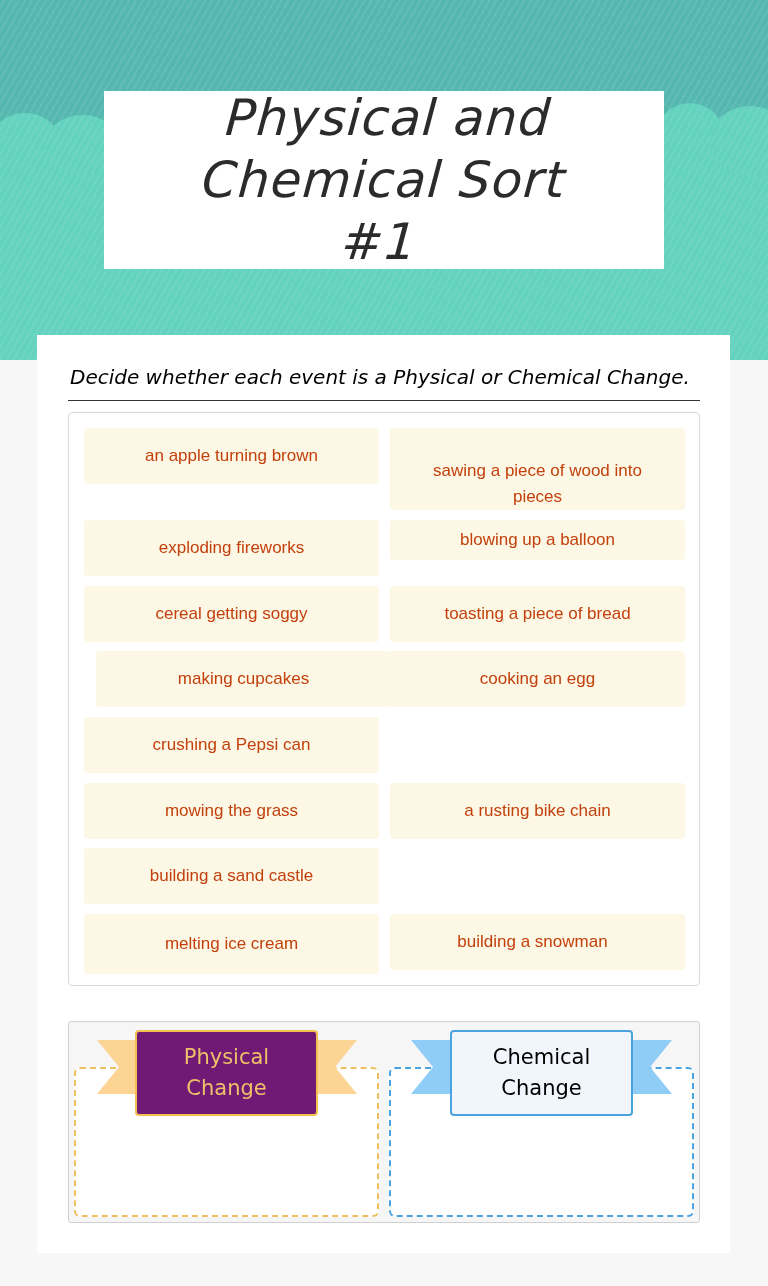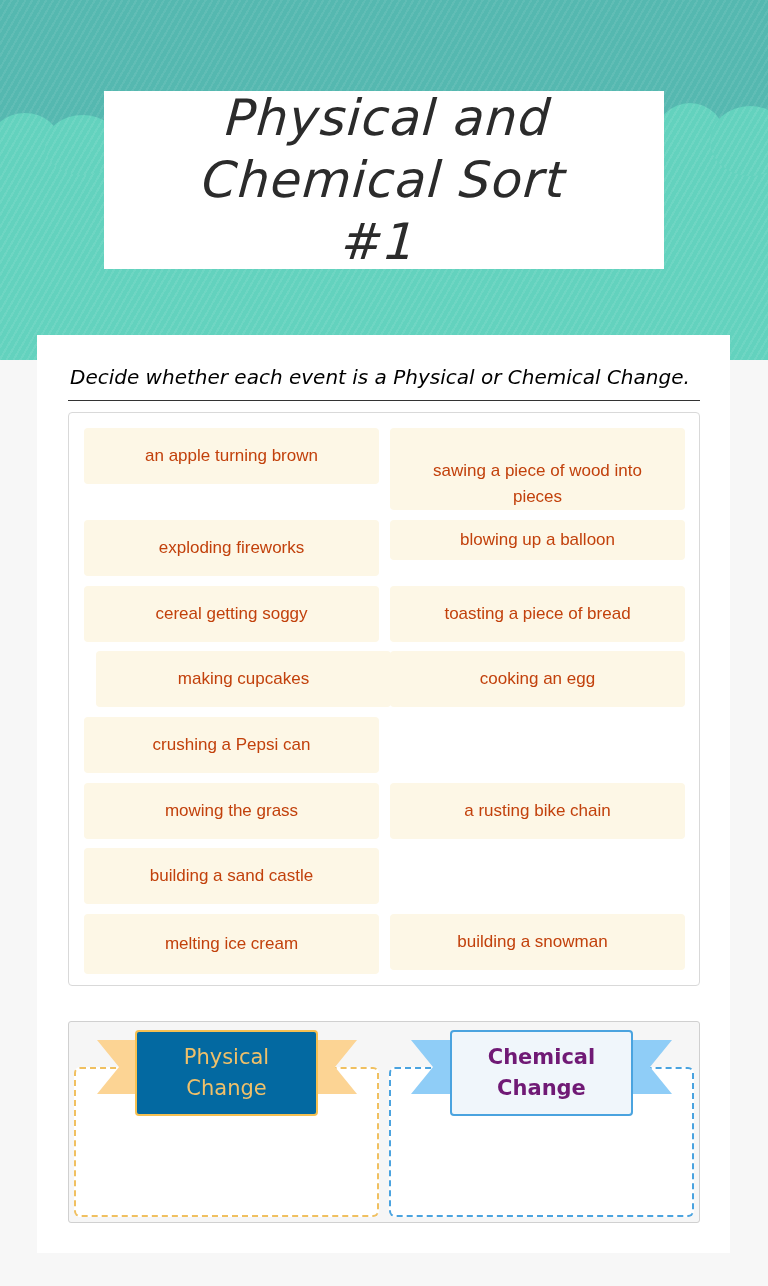--- a/index.html
+++ b/index.html
@@ -88,22 +88,22 @@
     position: absolute; top: 18px; width: 50px; height: 54px;
   }
   .label-box {
     position: absolute; top: 8px; width: 183px; height: 86px;
     border: 2px solid; border-radius: 4px;
     display: flex; align-items: center; justify-content: center;
     text-align: center;
     font-family: "DejaVu Sans", sans-serif;
     font-size: 21px; line-height: 31px;
   }
-  .label-box.physical { left: 66px; background: #0369a1; border-color: #f5c052; color: #efc06a; }
-  .label-box.chemical { left: 381px; background: #f0f6fb; border-color: #4aa3df; color: #701a75; font-weight: bold; }
+  .label-box.physical { left: 66px; background: #701a75; border-color: #f5c052; color: #efc06a; }
+  .label-box.chemical { left: 381px; background: #f0f6fb; border-color: #4aa3df; color: #000000; }
 </style>
 </head>
 <body>
 
 <div class="header-bg">
   <div class="cloud-layer"></div>
   <div class="cloud-bump" style="left:-10px; top:113px; width:70px; height:60px;"></div>
   <div class="cloud-bump" style="left:45px; top:115px; width:75px; height:60px;"></div>
   <div class="cloud-bump" style="left:655px; top:103px; width:70px; height:70px;"></div>
   <div class="cloud-bump" style="left:710px; top:106px; width:80px; height:70px;"></div>

